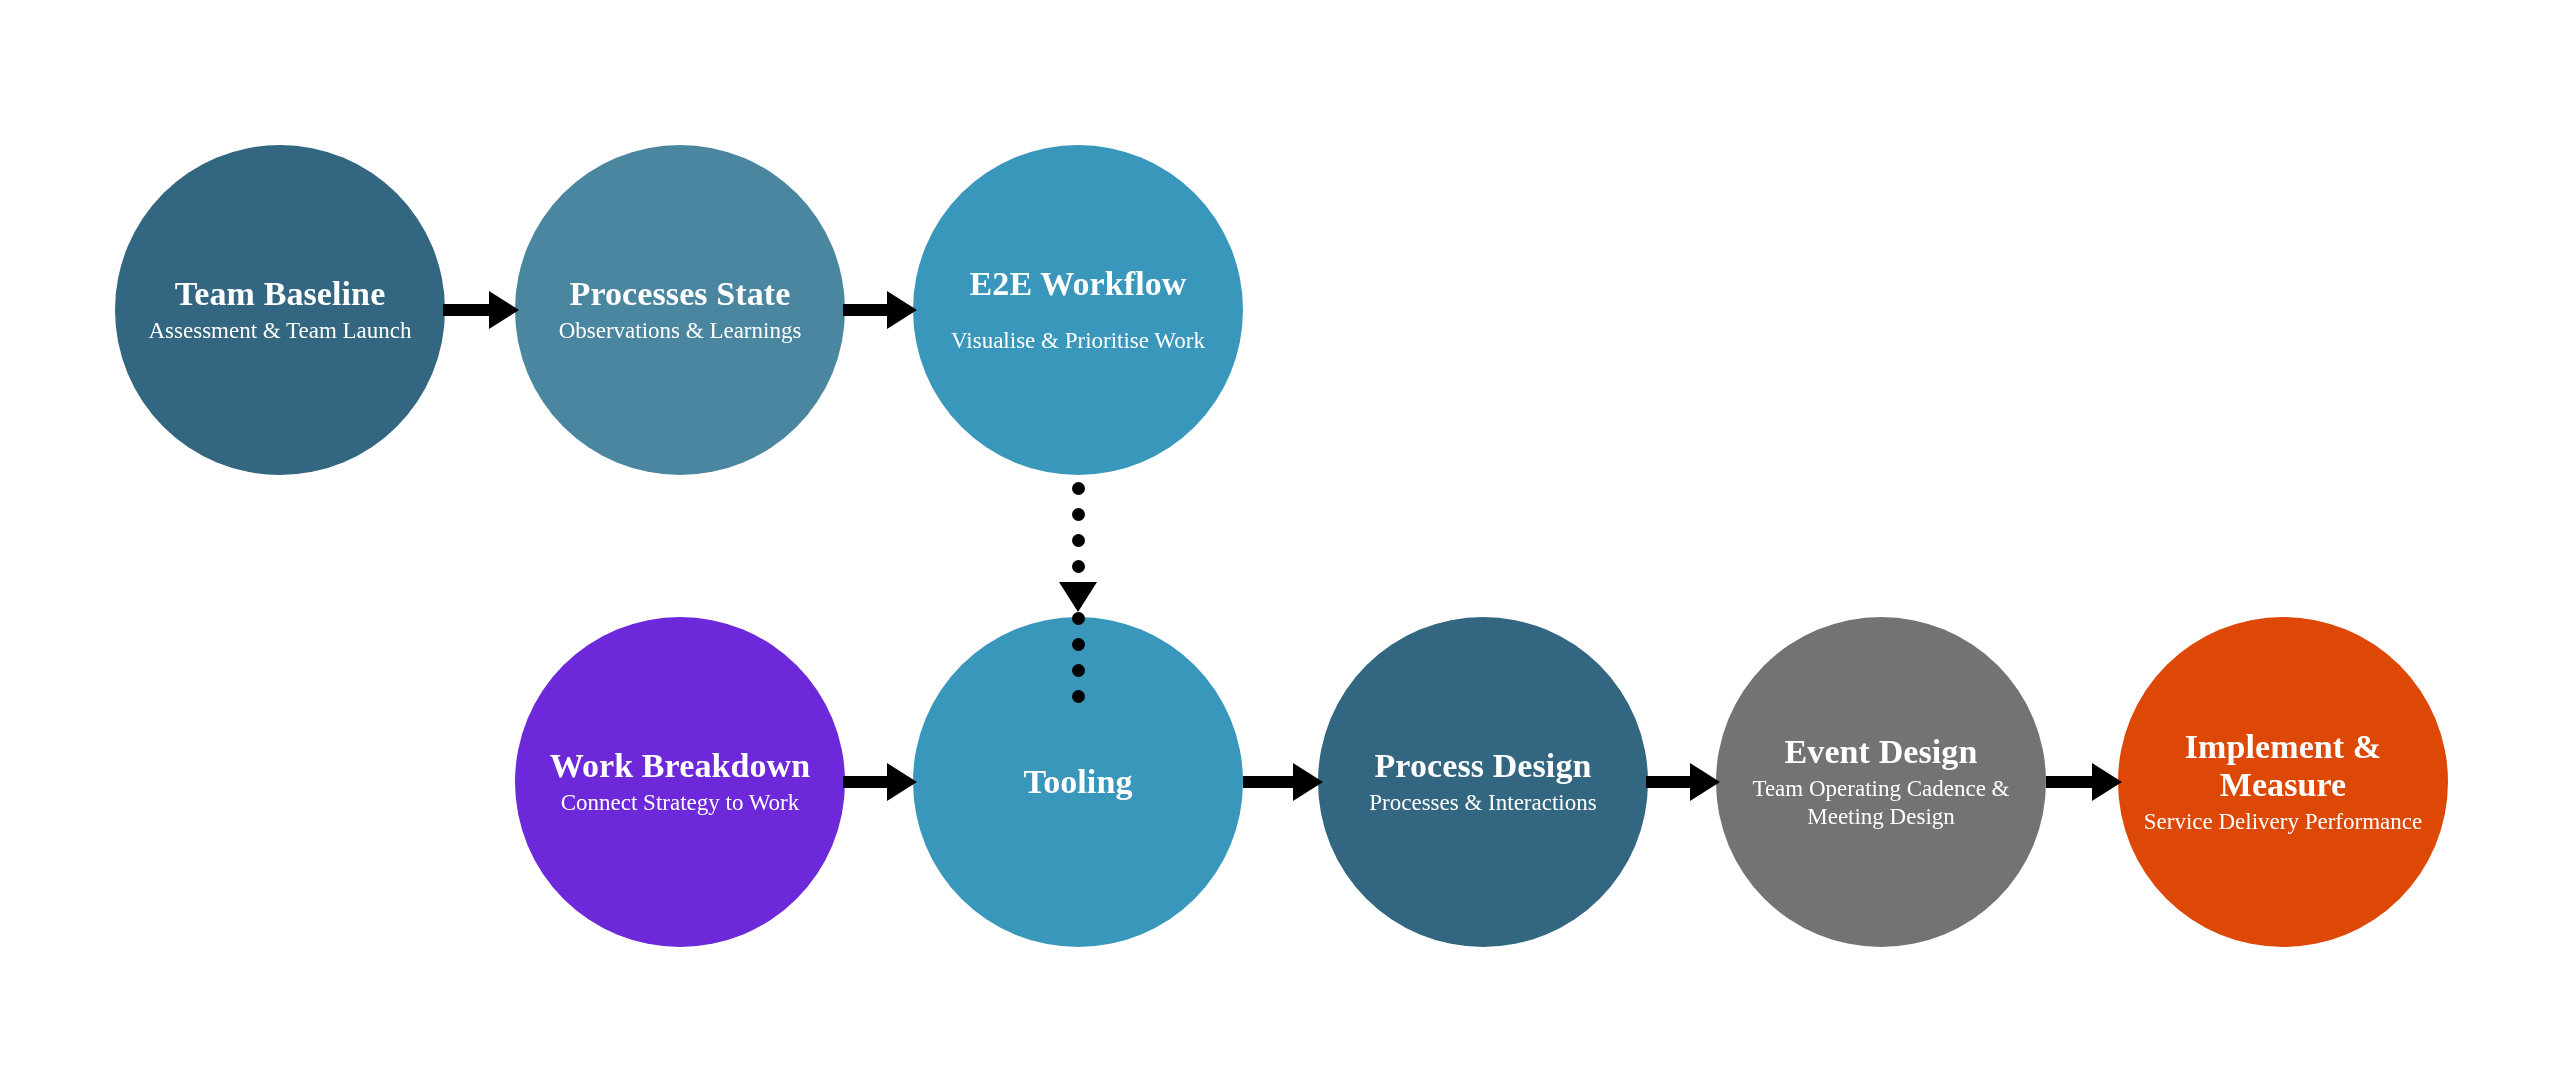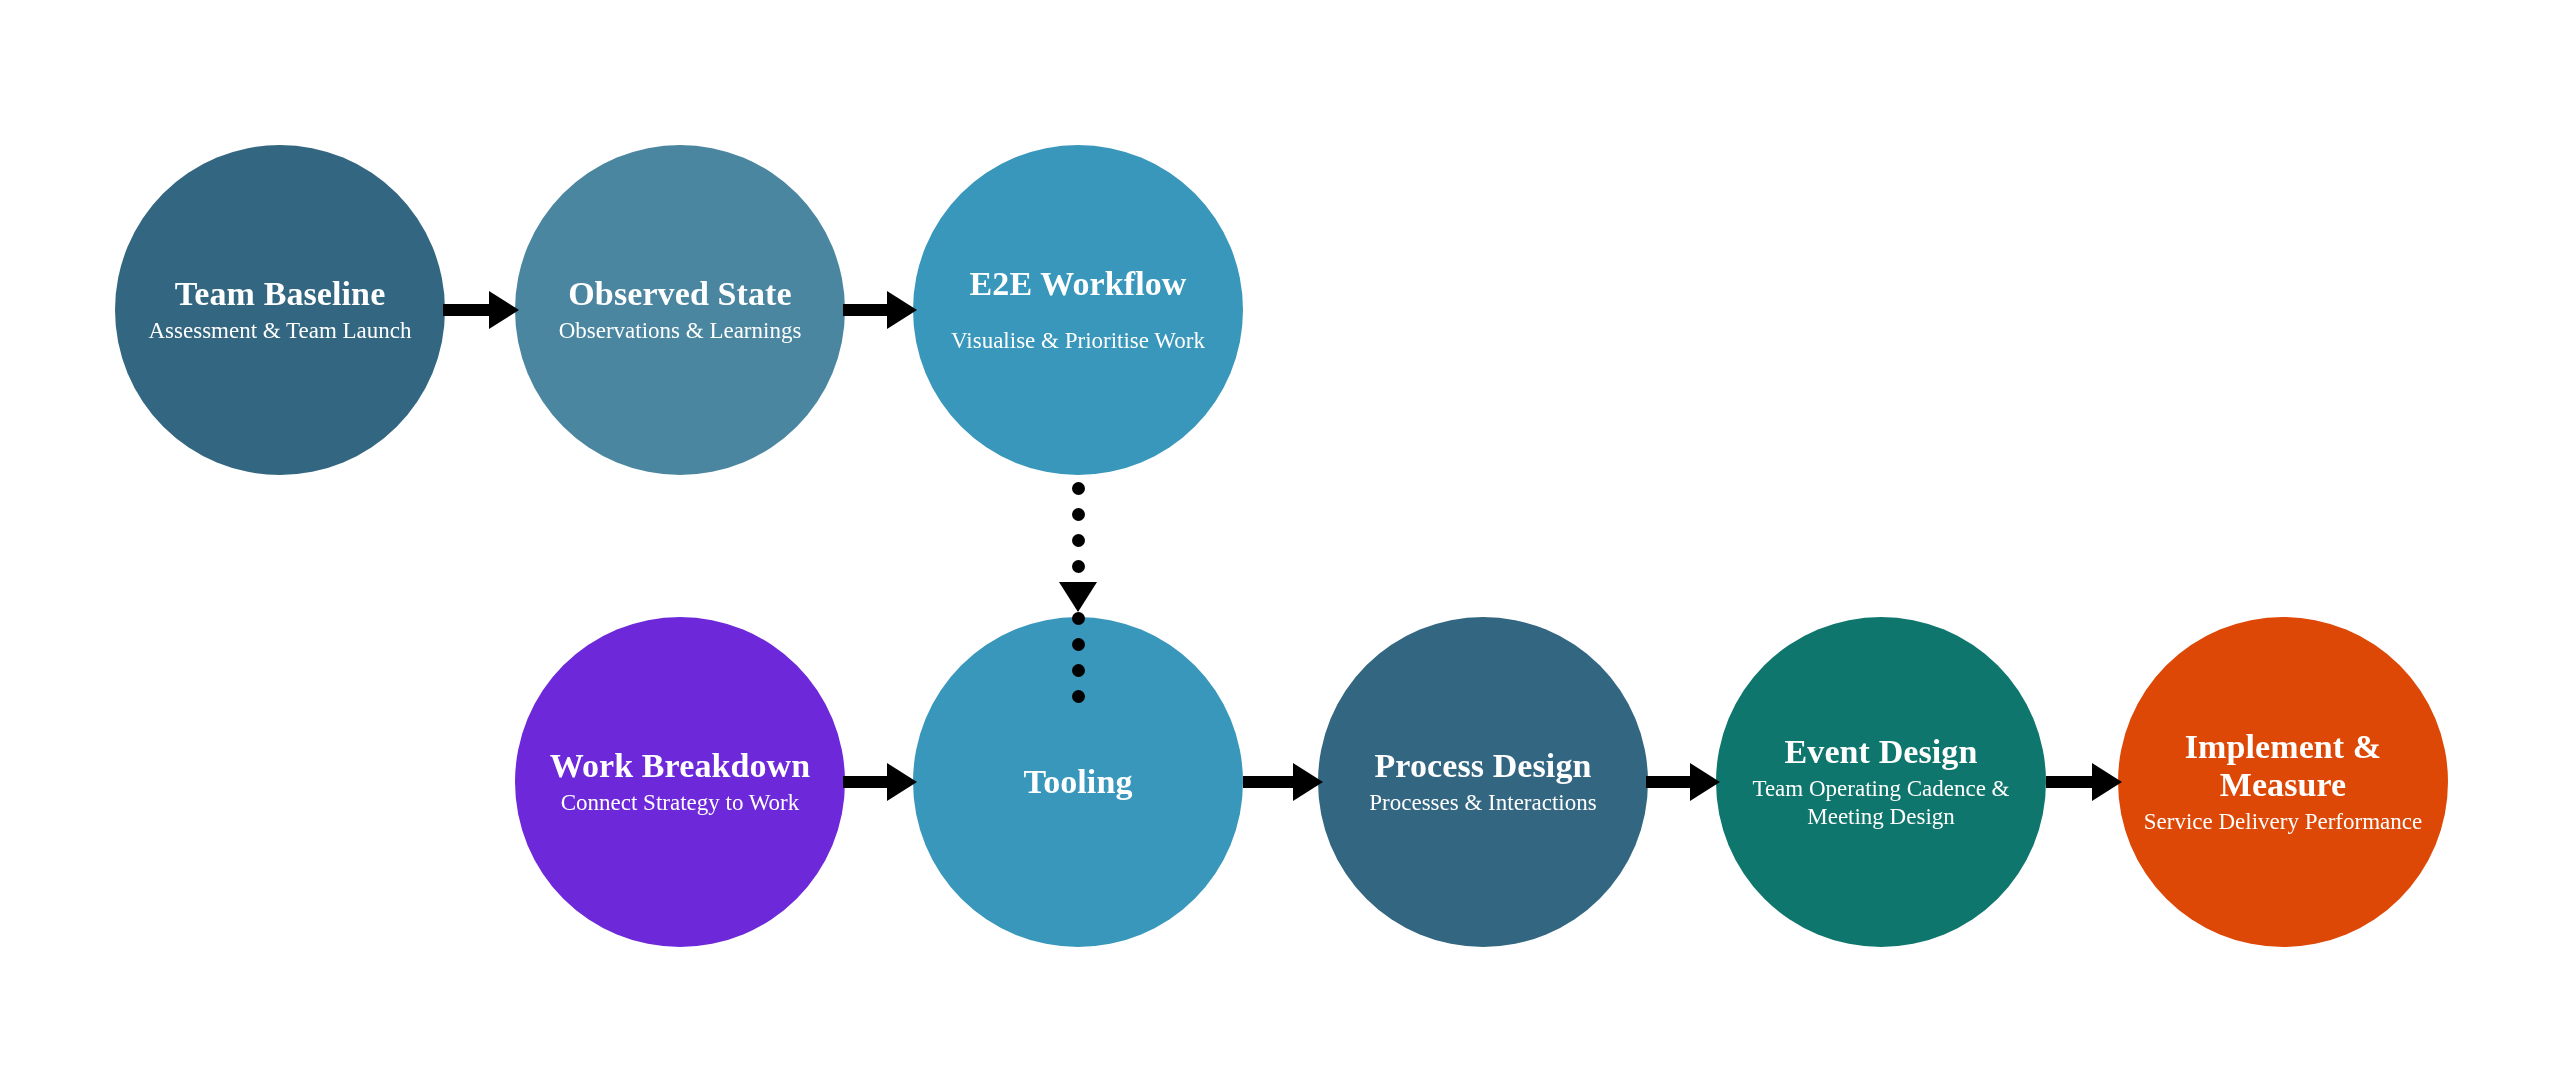--- a/index.html
+++ b/index.html
@@ -130,21 +130,21 @@
 <body>
 
 <div id="canvas">
 
   <div class="node r1" id="node-team-baseline" style="background:#336680">
     <div class="node-title">Team Baseline</div>
     <div class="node-sub">Assessment &amp; Team Launch</div>
   </div>
 
   <div class="node r1" id="node-observed-state" style="background:#4b86a0">
-    <div class="node-title">Observed State</div>
+    <div class="node-title">Processes State</div>
     <div class="node-sub">Observations &amp; Learnings</div>
   </div>
 
   <div class="node r1" id="node-e2e-workflow" style="background:#3997bb">
     <div class="node-title">E2E Workflow</div>
     <div class="node-sub">Visualise &amp; Prioritise Work</div>
   </div>
 
   <div class="node r2" id="node-work-breakdown" style="background:#6d28d9">
     <div class="node-title">Work Breakdown</div>
@@ -153,21 +153,21 @@
 
   <div class="node r2" id="node-tooling" style="background:#3997bb">
     <div class="node-title">Tooling</div>
   </div>
 
   <div class="node r2" id="node-process-design" style="background:#336680">
     <div class="node-title">Process Design</div>
     <div class="node-sub">Processes &amp; Interactions</div>
   </div>
 
-  <div class="node r2" id="node-event-design" style="background:#0f766e">
+  <div class="node r2" id="node-event-design" style="background:#737373">
     <div class="node-title">Event Design</div>
     <div class="node-sub">Team Operating Cadence &amp; Meeting Design</div>
   </div>
 
   <div class="node r2" id="node-implement-measure" style="background:#dd4806">
     <div class="node-title">Implement &amp; Measure</div>
     <div class="node-sub">Service Delivery Performance</div>
   </div>
 
   <div class="arrow-h" style="left:443px; top:310px; width:76px;">

